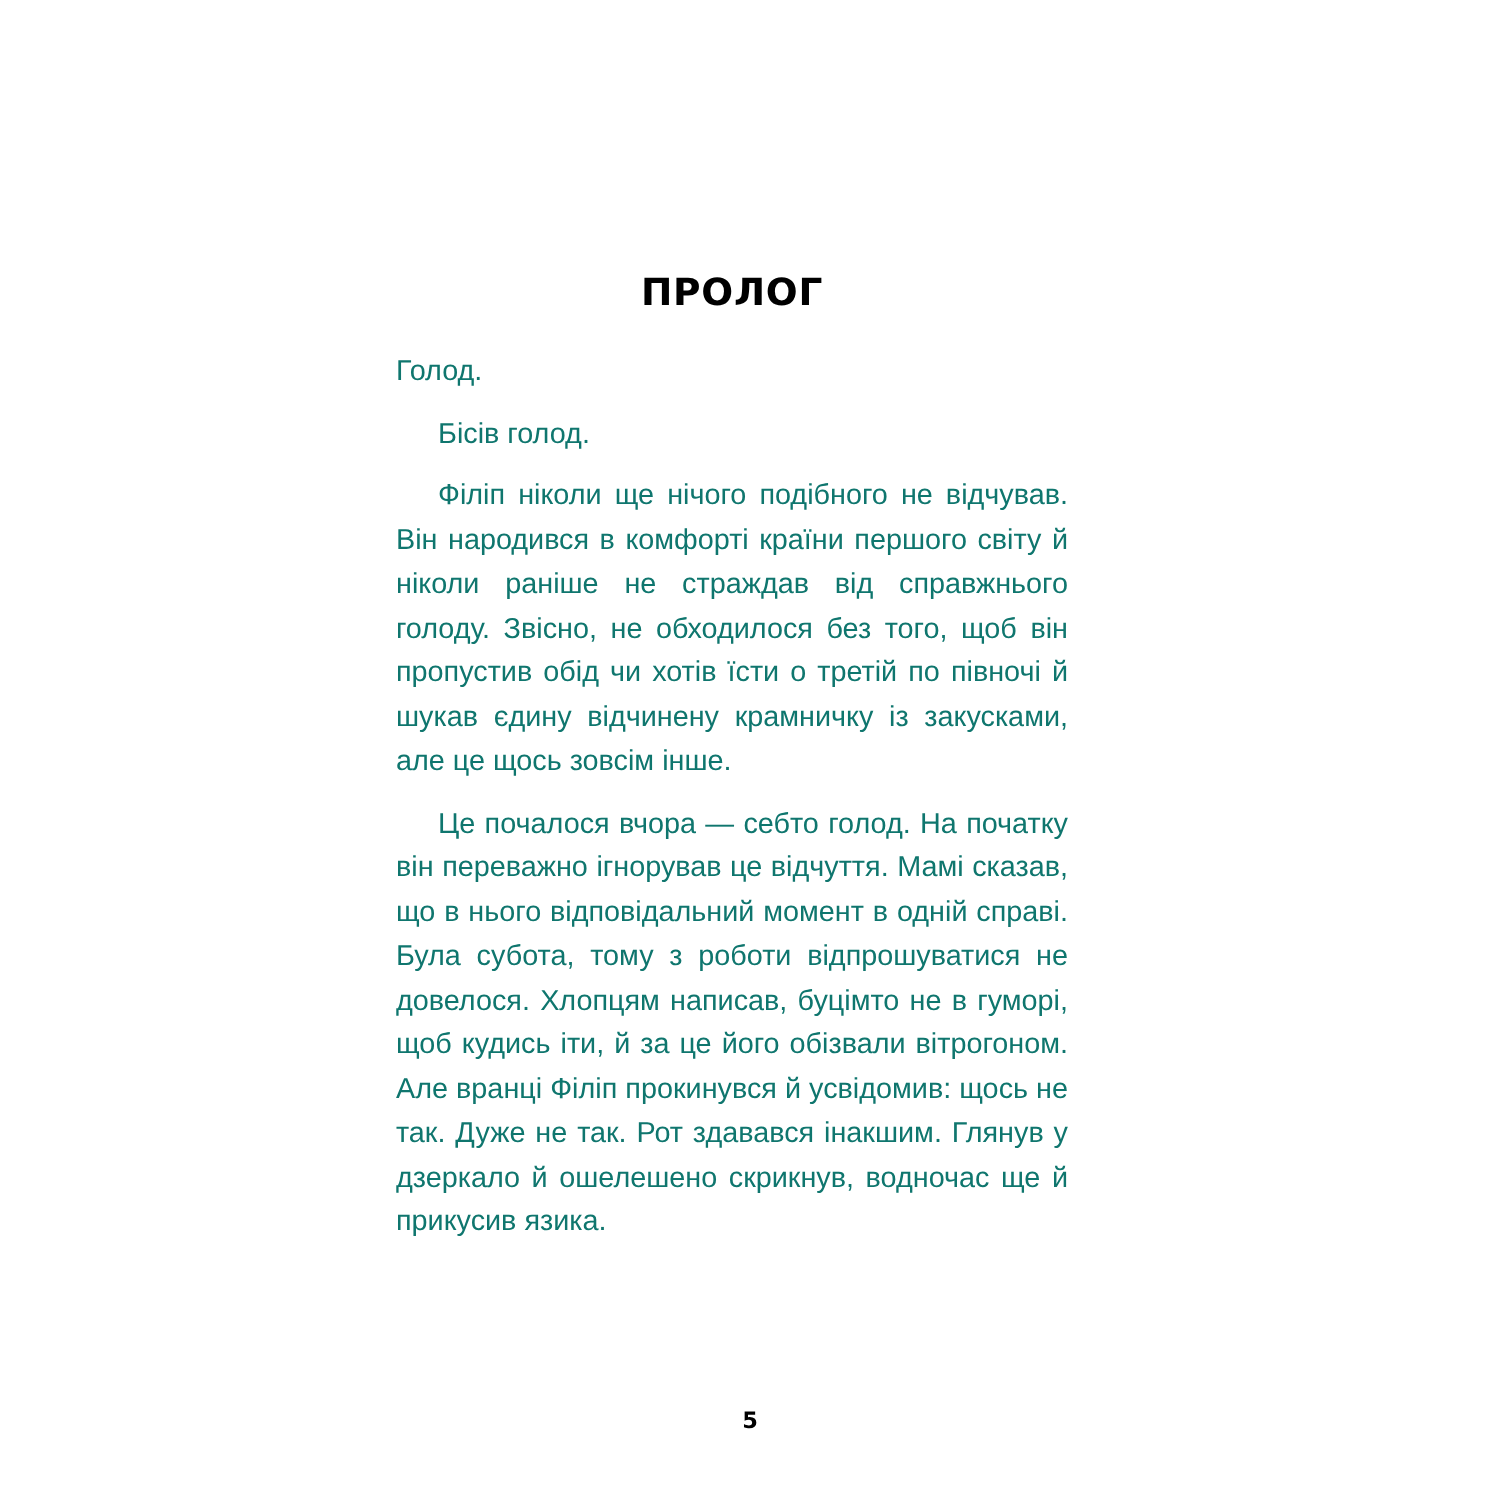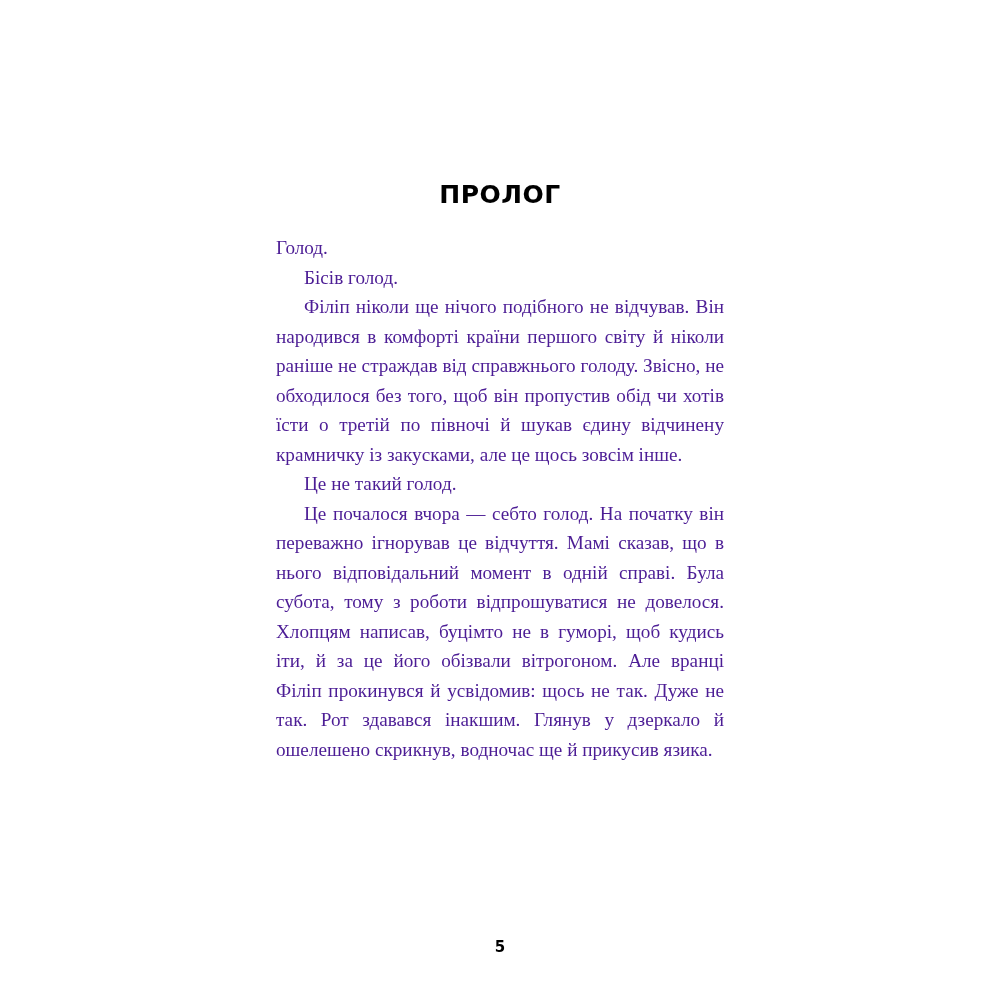--- a/index.html
+++ b/index.html
@@ -16,45 +16,46 @@
   }
   .page {
     position: relative;
     width: 1000px;
     height: 1000px;
     background: #ffffff;
     box-sizing: border-box;
   }
   .content {
     position: absolute;
-    left: 276px;
+    left: 264px;
     top: 180px;
     width: 448px;
   }
   .chapter-title {
     font-family: "DejaVu Sans", sans-serif;
     font-weight: bold;
     font-size: 25px;
     letter-spacing: 0.5px;
     text-align: center;
     margin: 0 0 24px 0;
     color: #000;
   }
   .para {
-    font-family: Liberation Serif, serif;
+    font-family: Liberation Sans, sans-serif;
     font-size: 19.2px;
     line-height: 29.5px;
     text-align: justify;
     text-justify: inter-word;
     margin: 0;
-    color: #4c1d95;
+    color: #0f766e;
     hyphens: manual;
   }
   .para.indent {
     text-indent: 28px;
+    margin-top: 12px;
   }
   .para.noindent {
     text-indent: 0;
   }
   .page-number {
     position: absolute;
     left: 0;
     right: 0;
     top: 938px;
     text-align: center;
@@ -66,17 +67,16 @@
 </style>
 </head>
 <body>
 
 <div class="page">
   <div class="content">
     <h1 class="chapter-title">ПРОЛОГ</h1>
     <p class="para noindent">Голод.</p>
     <p class="para indent">Бісів голод.</p>
     <p class="para indent">Філіп ніколи ще нічого подібного не відчував. Він народився в комфорті країни першого світу й ніколи раніше не страждав від справжнього голоду. Звісно, не обходилося без того, щоб він пропустив обід чи хотів їсти о третій по півночі й шукав єдину відчинену крамничку із закусками, але це щось зовсім інше.</p>
-    <p class="para indent">Це не такий голод.</p>
     <p class="para indent">Це почалося вчора — себто голод. На початку він переважно ігнорував це відчуття. Мамі сказав, що в нього відповідальний момент в одній справі. Була субота, тому з роботи відпрошуватися не довелося. Хлопцям написав, буцімто не в гуморі, щоб кудись іти, й за це його обізвали вітрогоном. Але вранці Філіп прокинувся й усвідомив: щось не так. Дуже не так. Рот здавався інакшим. Глянув у дзеркало й ошелешено скрикнув, водночас ще й прикусив язика.</p>
   </div>
   <div class="page-number">5</div>
 </div>
 
 </body></html>

